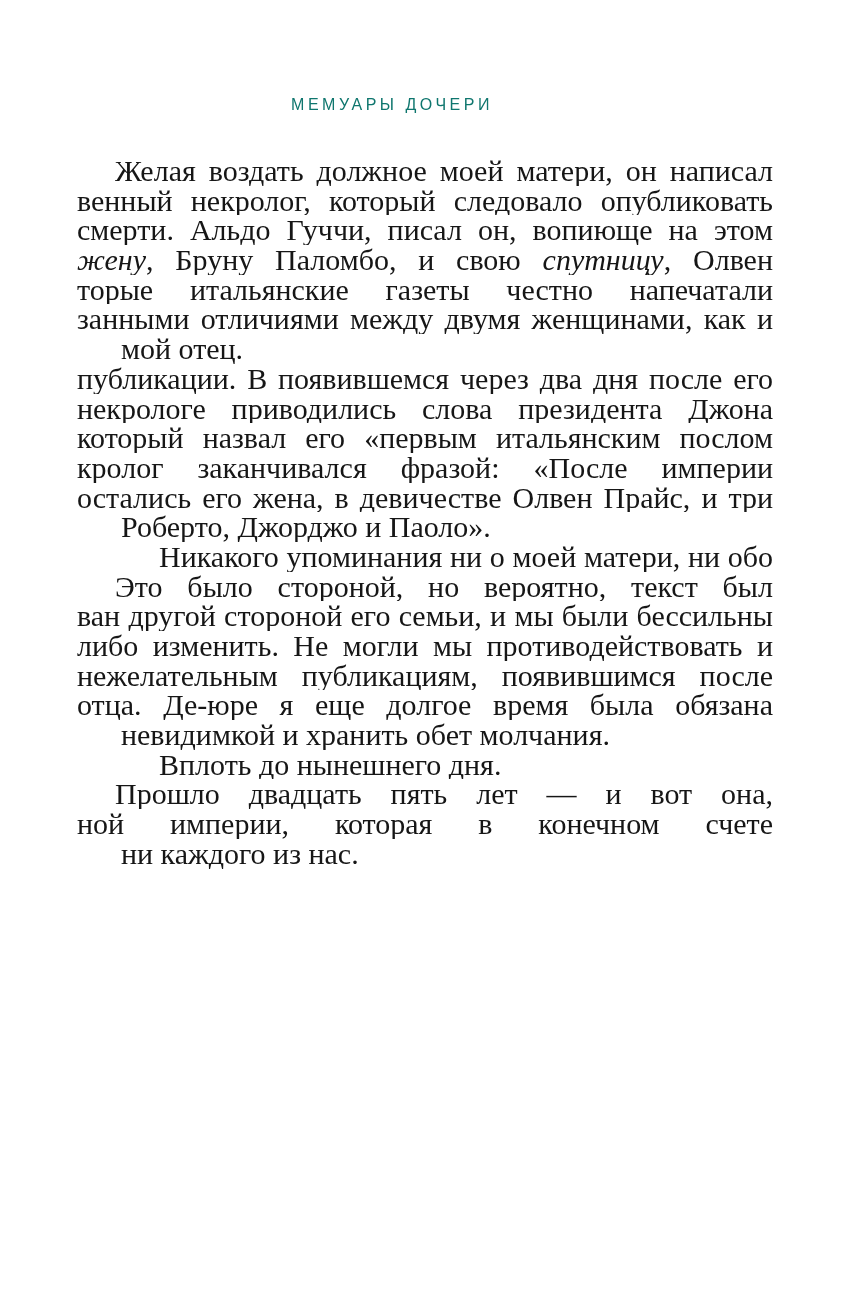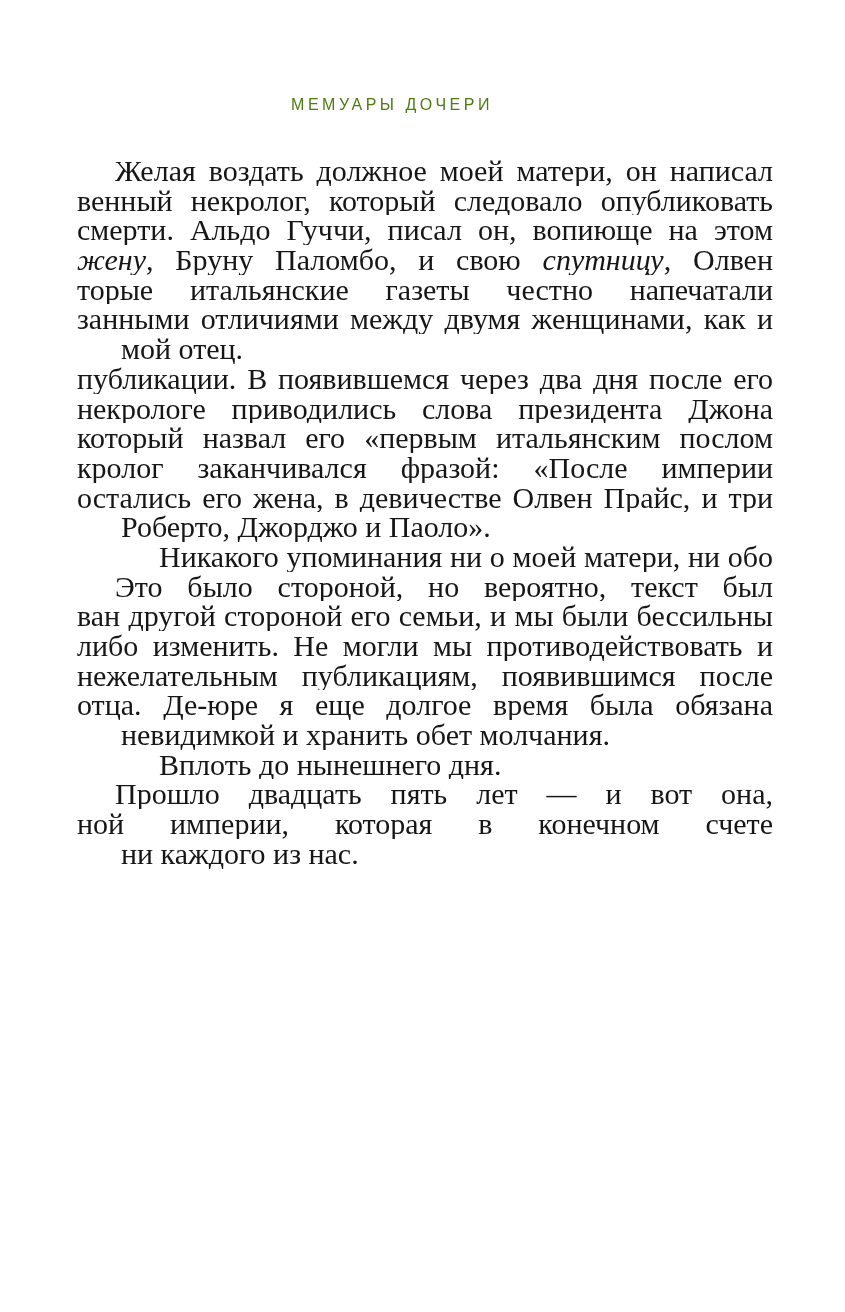--- a/index.html
+++ b/index.html
@@ -11,21 +11,21 @@
     font-family: "Liberation Serif", "DejaVu Serif", serif;
   }
   .running-head {
     position: absolute;
     top: 96px; left: 0; width: 784px;
     text-align: center;
     font-family: "Liberation Sans", "DejaVu Sans", sans-serif;
     font-size: 16px;
     font-weight: 400;
     letter-spacing: 3.5px;
-    color: #4d7c0f;
+    color: #0f766e;
     white-space: nowrap;
   }
   .body-text {
     position: absolute;
     top: 156px; left: 77px; width: 696px;
     font-size: 30px;
     line-height: 29.7px;
     color: #161616;
   }
   .para { margin: 0; padding: 0; }

